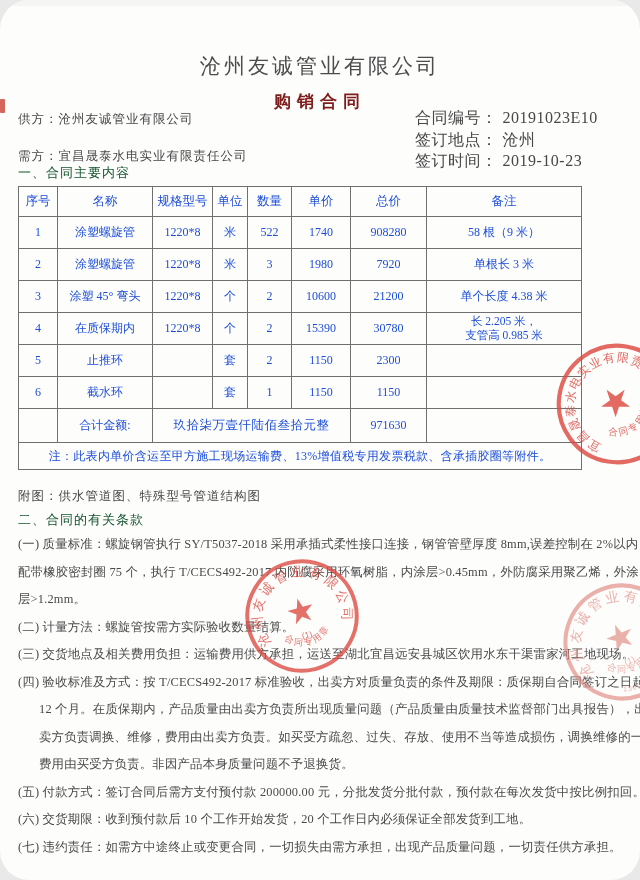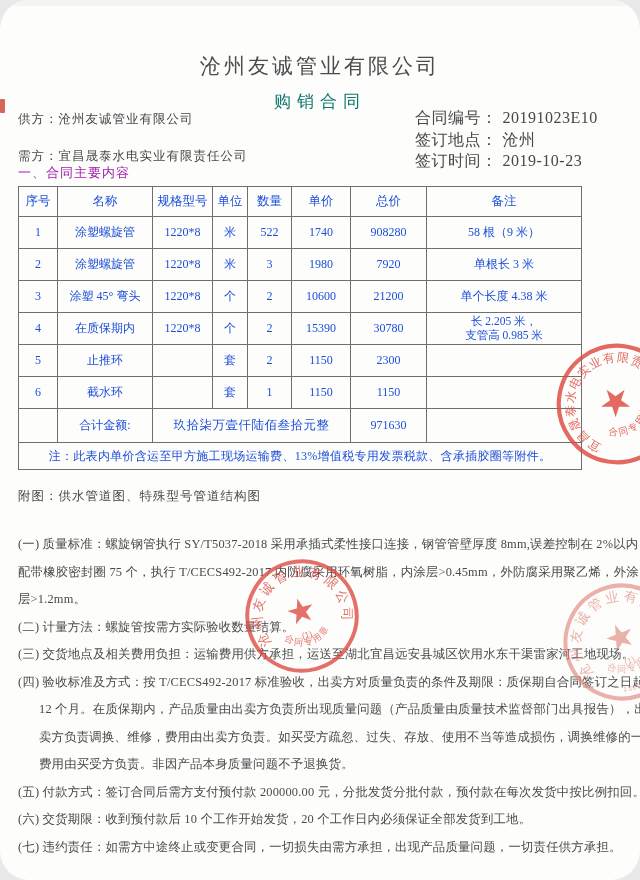--- a/index.html
+++ b/index.html
@@ -9,28 +9,28 @@
     font-family:"Liberation Serif","DejaVu Serif",serif;
     color:#474747;
     border-radius:29px;
   }
   .scan-top { position:absolute; top:0; left:0; width:640px; height:6px; background:#f5f5f4; }
   .red-mark { position:absolute; left:0; top:99px; width:5px; height:14px; background:#cf4a3f; opacity:.85; border-radius:1px; }
 
   .title1 { position:absolute; top:52px; left:0; width:100%; text-align:center;
             font-size:21px; letter-spacing:3px; color:#4c4c4c; }
   .title2 { position:absolute; top:90px; left:0; width:100%; text-align:center;
-            font-size:17px; letter-spacing:6px; color:#0f766e; }
+            font-size:17px; letter-spacing:6px; color:#7f1d1d;font-weight:bold; }
 
   .party { position:absolute; left:18px; font-size:12.5px; letter-spacing:1px; }
   .party.supplier { top:111px; }
   .party.buyer    { top:148px; }
   .meta { position:absolute; left:415px; top:107px; font-size:16px; line-height:21.5px; letter-spacing:.5px; }
   .meta .val { margin-left:5px; letter-spacing:.5px; }
-  .sec-title { position:absolute; left:18px; font-size:13px; letter-spacing:1px; color:#a21caf; }
+  .sec-title { position:absolute; left:18px; font-size:13px; letter-spacing:1px; color:#14532d; }
   .sec1 { top:164px; }
   .sec2 { top:511px; }
   .attachment { position:absolute; left:18px; top:488px; font-size:12.5px; letter-spacing:1px; }
 
   table.items {
     position:absolute; left:18px; top:186px; width:563px;
     border-collapse:collapse; table-layout:fixed;
     font-size:12px; color:#1d4ed8;
   }
   table.items th, table.items td {
@@ -169,20 +169,21 @@
       <td>971630</td>
       <td></td>
     </tr>
     <tr class="noter">
       <td colspan="8" class="note-cell">注：此表内单价含运至甲方施工现场运输费、13%增值税专用发票税款、含承插胶圈等附件。</td>
     </tr>
   </tbody>
     </table>
 
   <div class="attachment">附图：供水管道图、特殊型号管道结构图</div>
+  <div class="sec-title sec2">二、合同的有关条款</div>
 
   <div class="terms">
     <div class="ln">(一) 质量标准：螺旋钢管执行 SY/T5037-2018 采用承插式柔性接口连接，钢管管壁厚度 8mm,误差控制在 2%以内，</div>
     <div class="ln">配带橡胶密封圈 75 个，执行 T/CECS492-2017.内防腐采用环氧树脂，内涂层&gt;0.45mm，外防腐采用聚乙烯，外涂</div>
     <div class="ln">层&gt;1.2mm。</div>
     <div class="ln">(二) 计量方法：螺旋管按需方实际验收数量结算。</div>
     <div class="ln">(三) 交货地点及相关费用负担：运输费用供方承担，运送至湖北宜昌远安县城区饮用水东干渠雷家河工地现场。</div>
     <div class="ln">(四) 验收标准及方式：按 T/CECS492-2017 标准验收，出卖方对质量负责的条件及期限：质保期自合同签订之日起</div>
     <div class="ln indent">12 个月。在质保期内，产品质量由出卖方负责所出现质量问题（产品质量由质量技术监督部门出具报告），出</div>
     <div class="ln indent">卖方负责调换、维修，费用由出卖方负责。如买受方疏忽、过失、存放、使用不当等造成损伤，调换维修的一</div>

